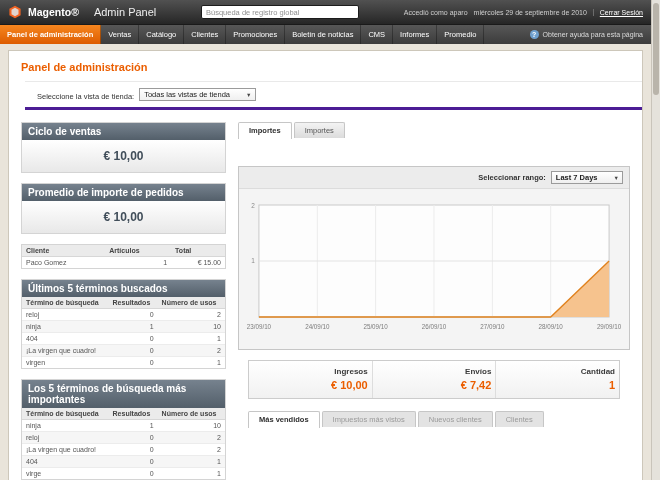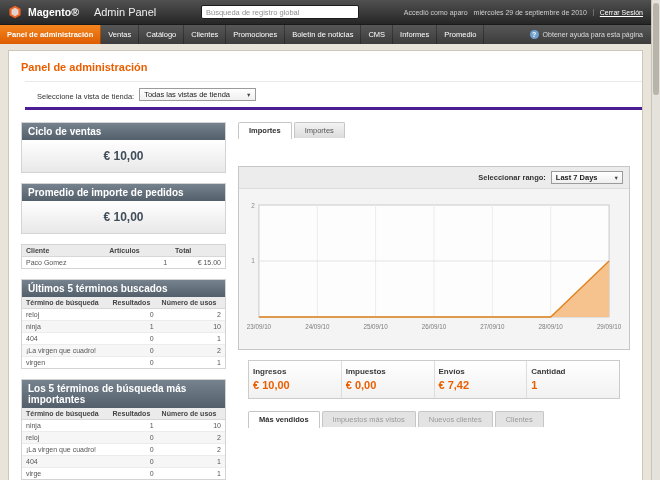--- a/index.html
+++ b/index.html
@@ -128,21 +128,21 @@
     padding: 4px 6px; display: flex; justify-content: flex-end; align-items: center; gap: 5px;
     font-size: 7.5px; color: #333; font-weight: bold;
   }
   .chart-body { background: #f4f4f4; padding: 10px 6px 2px; }
   .chart-body svg { display: block; width: 100%; height: 148px; }
 
   .totals-bar {
     margin: 10px; border: 1px solid #cccccc;
     display: flex; background: linear-gradient(#ffffff,#f1f1f1);
   }
-  .total-cell { flex: 1; text-align: left; padding: 6px 4px 7px; border-left: 1px solid #ddd; }
+  .total-cell { flex: 1; text-align: right; padding: 6px 4px 7px; border-left: 1px solid #ddd; }
   .total-cell:first-child { border-left: none; }
   .total-label { font-size: 8px; font-weight: bold; color: #3a3a3a; margin-bottom: 3px; }
   .total-value { font-size: 11px; font-weight: bold; color: #eb5e00; }
 
   .bottom-tabs { margin: 12px 10px 0; }
   .grid-wrap { margin: 0 10px; border: 1px solid #c6c6c6; }
   table.grid { width: 100%; border-collapse: collapse; font-size: 7px; }
   table.grid th {
     background: linear-gradient(#d6d6d6, #bdbdbd);
     color: #333; font-weight: bold; text-align: left;
@@ -375,24 +375,20 @@
             </svg>
           </div>
         </div>
 
         <div class="totals-bar">
           <div class="total-cell">
             <div class="total-label">Ingresos</div>
             <div class="total-value">€ 10,00</div>
           </div>
           <div class="total-cell">
-            <div class="total-label">Impuestos</div>
-            <div class="total-value">€ 0,00</div>
-          </div>
-          <div class="total-cell">
             <div class="total-label">Envíos</div>
             <div class="total-value">€ 7,42</div>
           </div>
           <div class="total-cell">
             <div class="total-label">Cantidad</div>
             <div class="total-value">1</div>
           </div>
         </div>
 
         <div class="tabs bottom-tabs">

